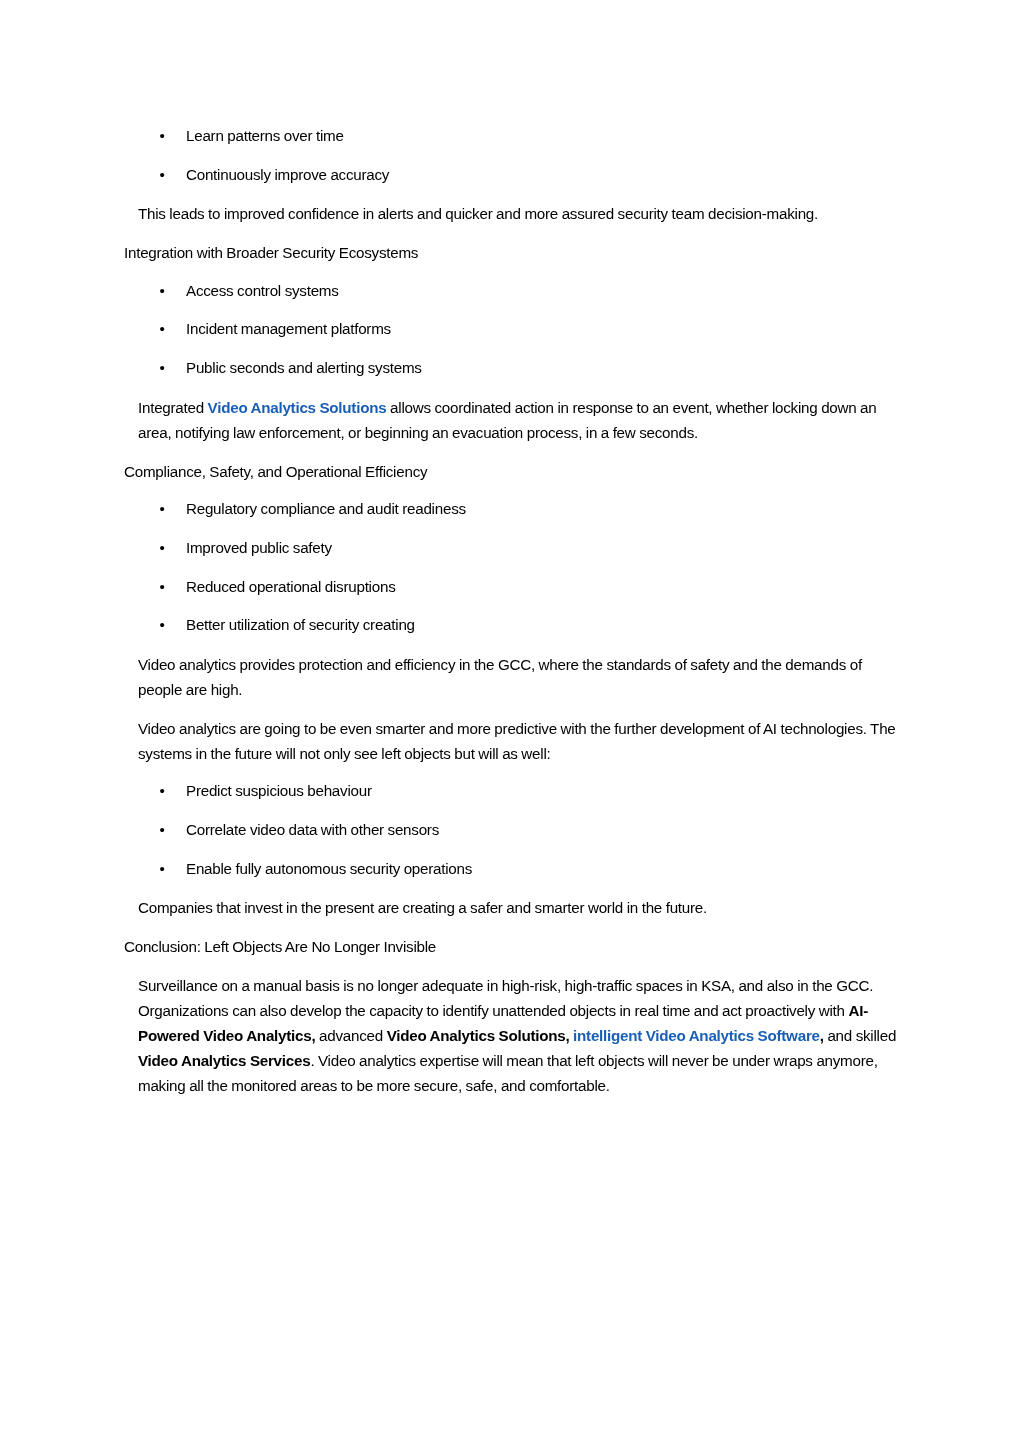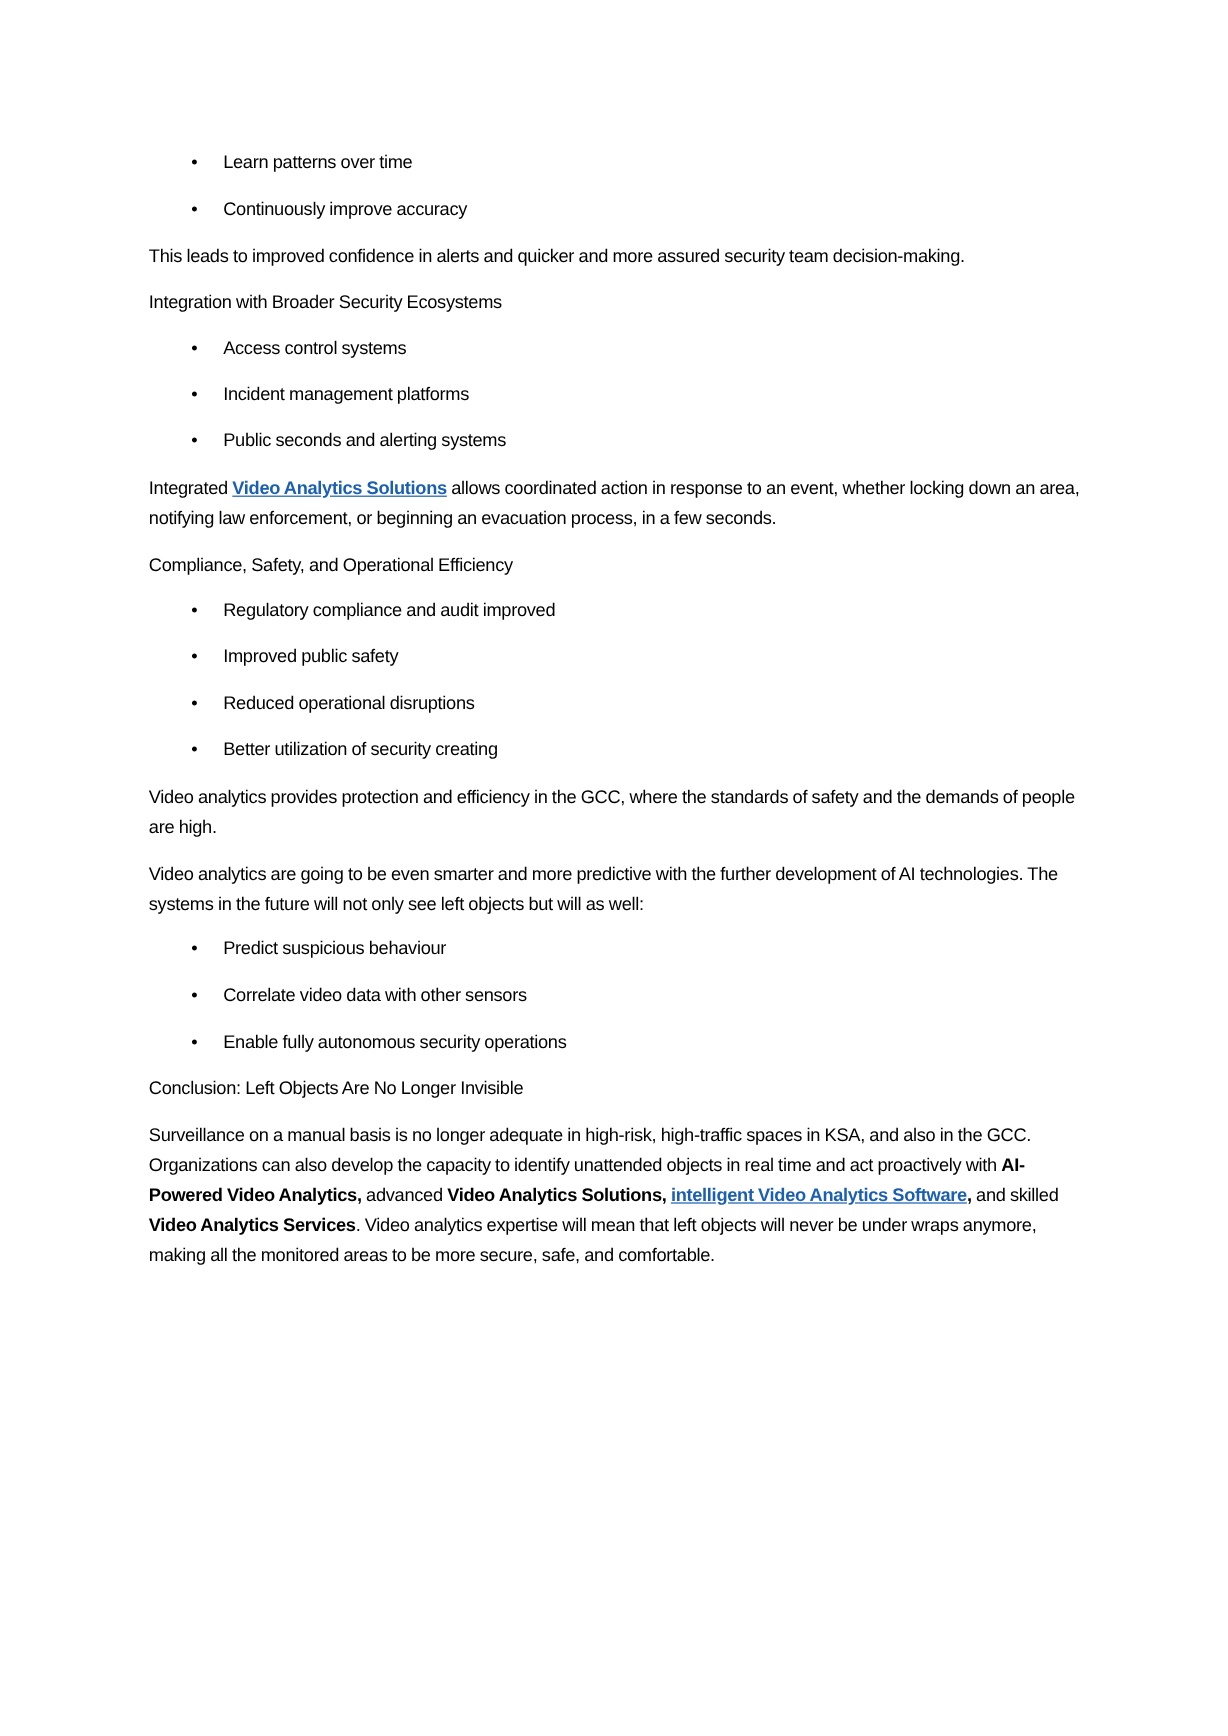--- a/index.html
+++ b/index.html
@@ -6,23 +6,23 @@
   body { width: 1023px; height: 1447px; position: relative; overflow: hidden; }
   .page {
     position: absolute; left: 124px; top: 124px; width: 780px;
     font-family: "Liberation Sans", sans-serif;
     font-size: 15.2px; color: #000; letter-spacing: -0.25px;
     word-spacing: -0.3px;
   }
   .bullet { position: relative; height: 38.7px; line-height: 24px; padding-left: 62px; }
   .bullet .dot { position: absolute; left: 32px; top: 0; width: 12px; text-align: center; }
   p { margin: 0; line-height: 25px; }
-  p.para { margin-bottom: 13.7px; }
+  p.para { margin-bottom: 13.7px; margin-left: 14px; }
   p.head { font-weight: normal; margin-bottom: 13.7px; }
-  a.link { color: #1a5fb4; text-decoration: underline; font-weight: bold; }
+  a.link { color: #1a5fb4; font-weight: bold; }
   b { font-weight: bold; }
 </style>
 </head>
 <body>
 
 <div class="page">
 
   <div class="bullet"><span class="dot">•</span><span>Learn patterns over time</span></div>
   <div class="bullet"><span class="dot">•</span><span>Continuously improve accuracy</span></div>
 
@@ -31,30 +31,31 @@
   <p class="head">Integration with Broader Security Ecosystems</p>
 
   <div class="bullet"><span class="dot">•</span><span>Access control systems</span></div>
   <div class="bullet"><span class="dot">•</span><span>Incident management platforms</span></div>
   <div class="bullet"><span class="dot">•</span><span>Public seconds and alerting systems</span></div>
 
   <p class="para"><span>Integrated </span><a class="link">Video Analytics Solutions</a><span> allows coordinated action in response to an event, whether locking down an area, notifying law enforcement, or beginning an evacuation process, in a few seconds.</span></p>
 
   <p class="head">Compliance, Safety, and Operational Efficiency</p>
 
-  <div class="bullet"><span class="dot">•</span><span>Regulatory compliance and audit improved</span></div>
+  <div class="bullet"><span class="dot">•</span><span>Regulatory compliance and audit readiness</span></div>
   <div class="bullet"><span class="dot">•</span><span>Improved public safety</span></div>
   <div class="bullet"><span class="dot">•</span><span>Reduced operational disruptions</span></div>
   <div class="bullet"><span class="dot">•</span><span>Better utilization of security creating</span></div>
 
   <p class="para">Video analytics provides protection and efficiency in the GCC, where the standards of safety and the demands of people are high.</p>
 
   <p class="para">Video analytics are going to be even smarter and more predictive with the further development of AI technologies. The systems in the future will not only see left objects but will as well:</p>
 
   <div class="bullet"><span class="dot">•</span><span>Predict suspicious behaviour</span></div>
   <div class="bullet"><span class="dot">•</span><span>Correlate video data with other sensors</span></div>
   <div class="bullet"><span class="dot">•</span><span>Enable fully autonomous security operations</span></div>
 
+  <p class="para">Companies that invest in the present are creating a safer and smarter world in the future.</p>
 
   <p class="head">Conclusion: Left Objects Are No Longer Invisible</p>
   <p class="para"><span>Surveillance on a manual basis is no longer adequate in high-risk, high-traffic spaces in KSA, and also in the GCC. Organizations can also develop the capacity to identify unattended objects in real time and act proactively with </span><b>AI-Powered Video Analytics,</b><span> advanced </span><b>Video Analytics Solutions,</b><span> </span><a class="link">intelligent Video Analytics Software</a><b>,</b><span> and skilled </span><b>Video Analytics Services</b><span>. Video analytics expertise will mean that left objects will never be under wraps anymore, making all the monitored areas to be more secure, safe, and comfortable.</span></p>
 
 </div>
 
 </body></html>

